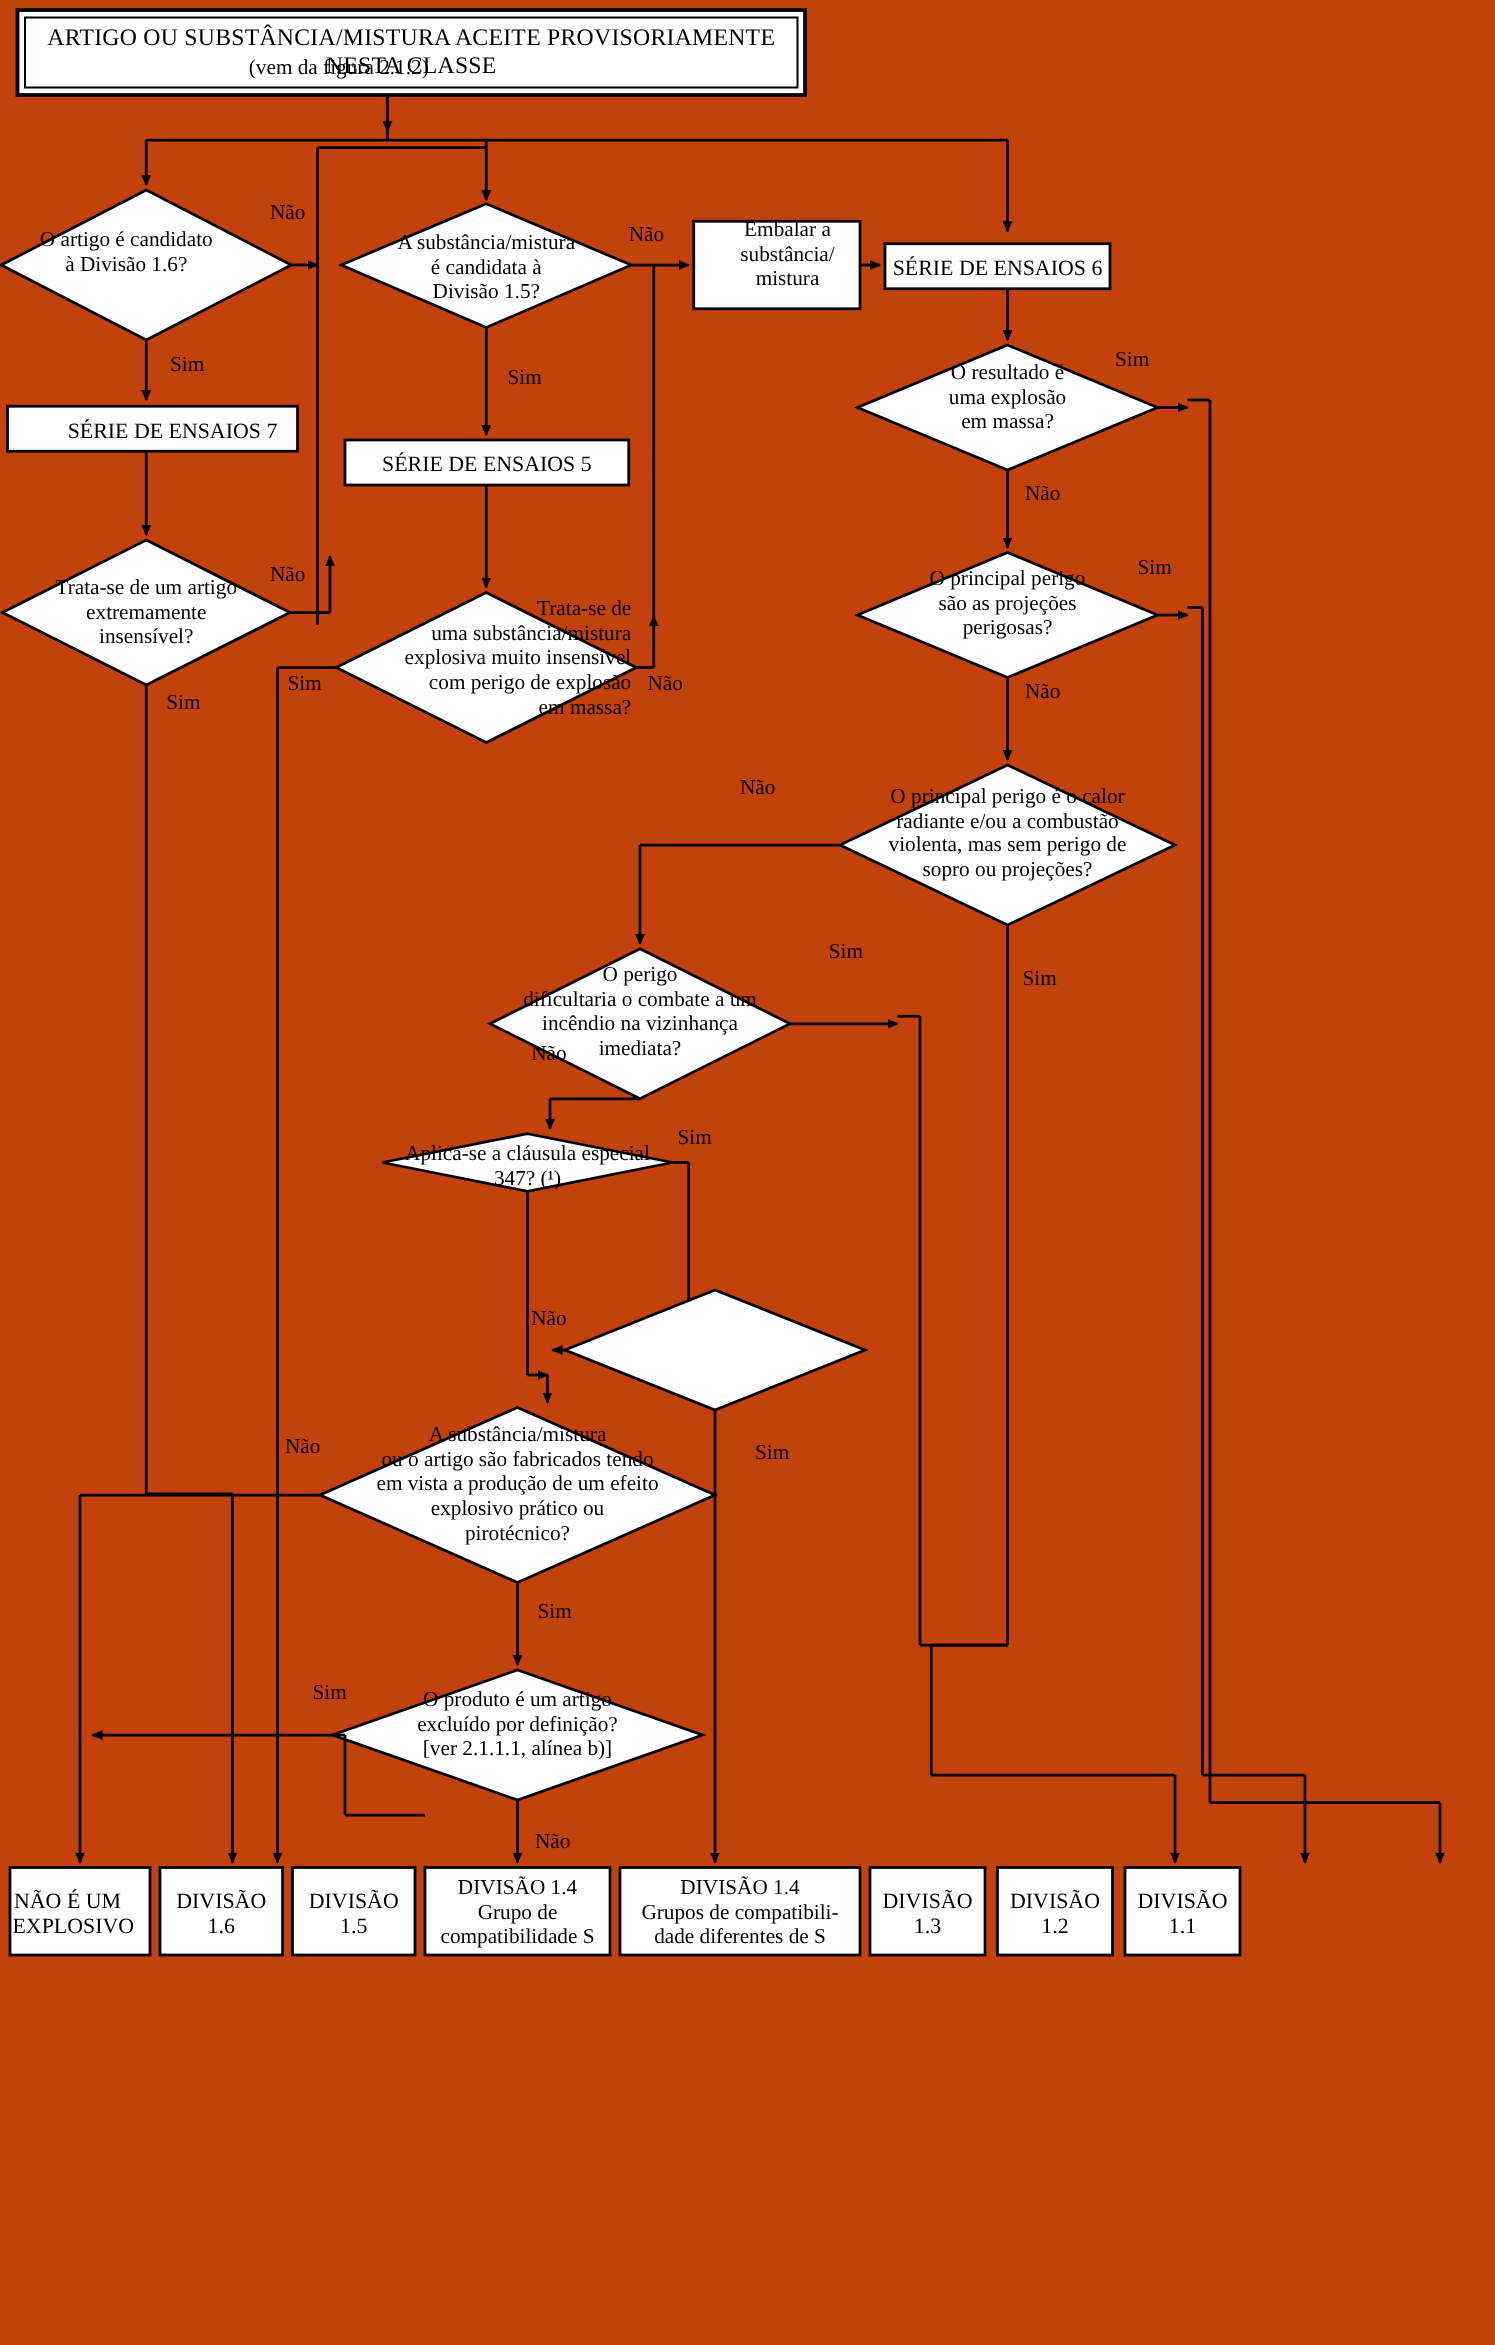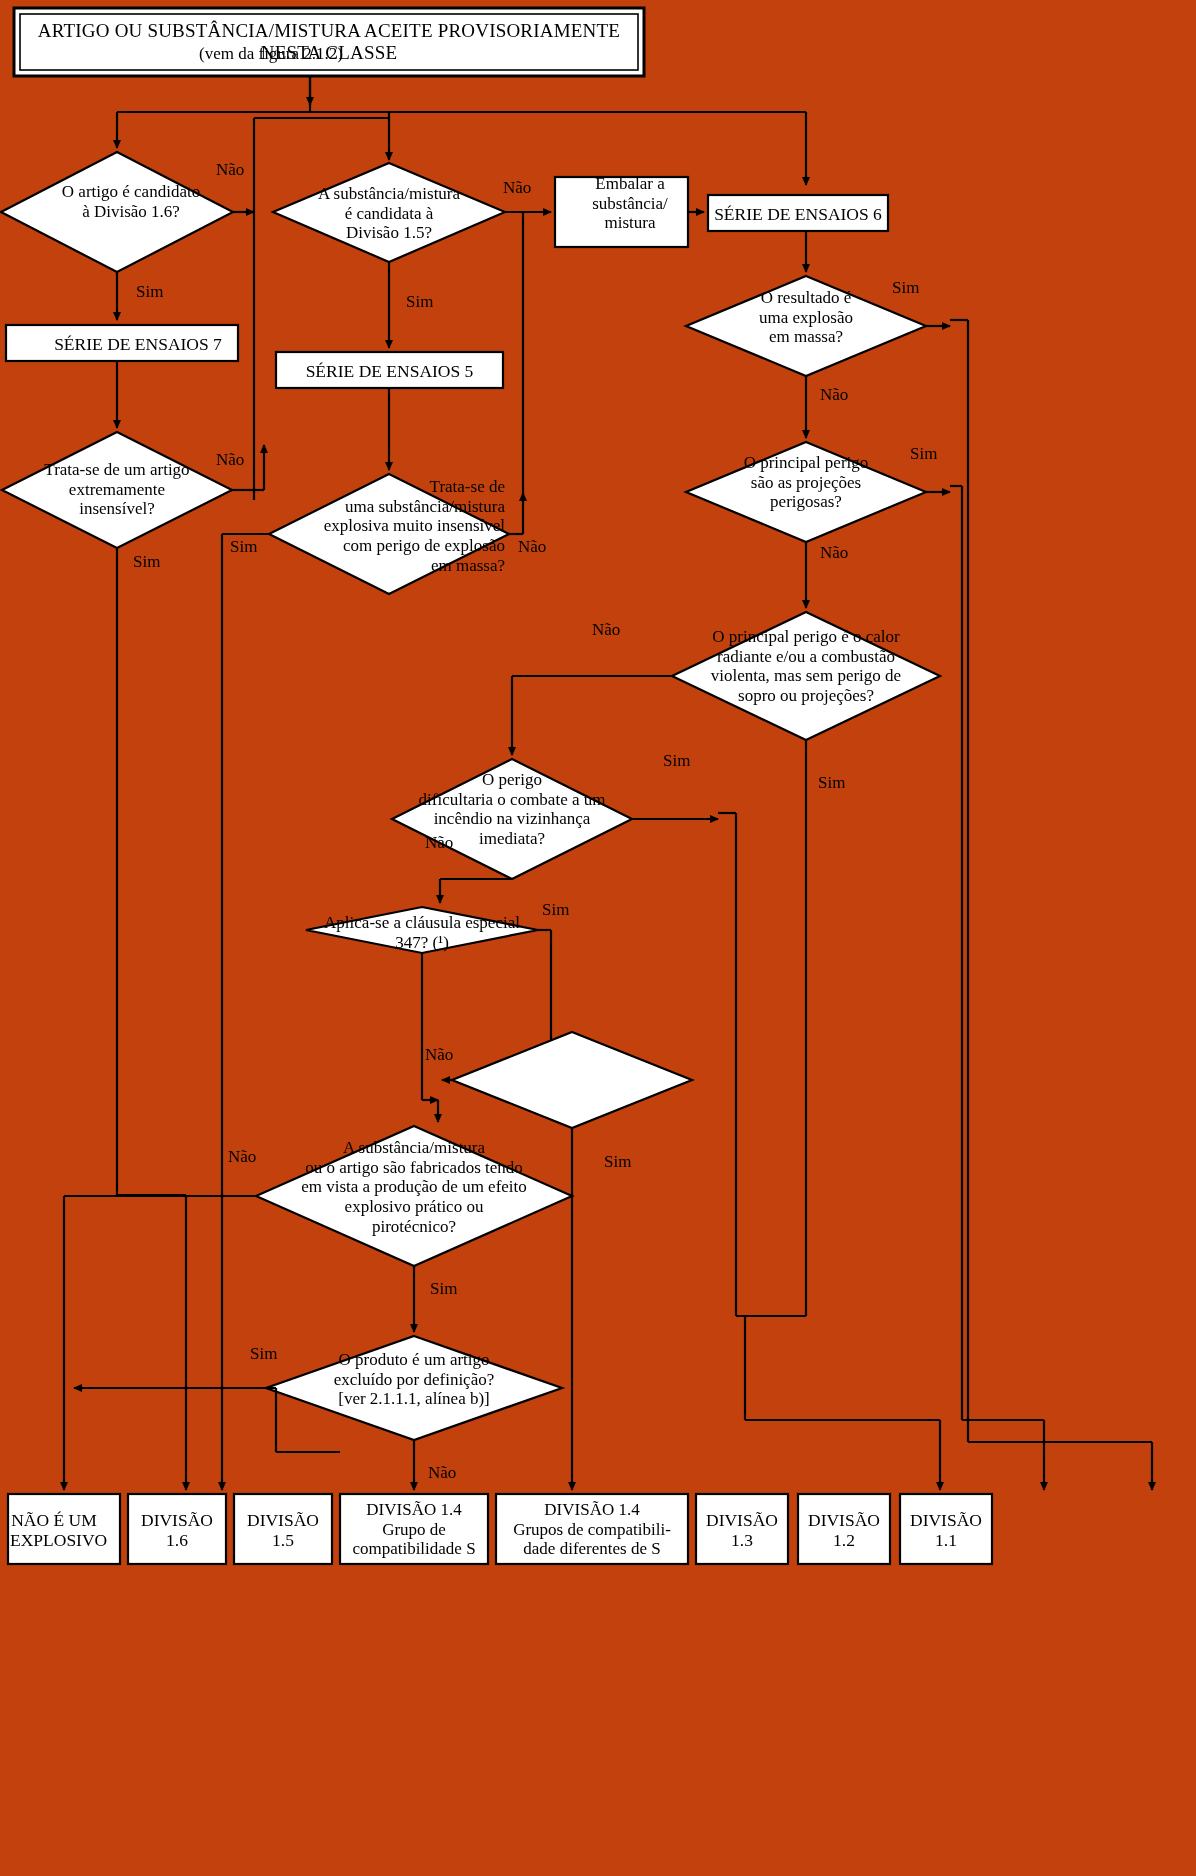--- a/index.html
+++ b/index.html
@@ -197,21 +197,21 @@
       <rect x="900" y="1494" width="92" height="70" fill="#fff"></rect>
 
       <path d="M276,1388 L276,1452"></path>
       <path d="M276,1452 L340,1452"></path>
     </g>
   </svg>
 
   <div class="node-text title-caps" style="left:22px; top:20px; width:614px;">ARTIGO OU SUBSTÂNCIA/MISTURA ACEITE PROVISORIAMENTE NESTA CLASSE</div>
   <div class="node-text t17" style="left:8px; top:44px; width:526px;">(vem da figura 2.1.2)</div>
 
-  <div class="node-text t17" style="left:39px; top:182px; width:184px;">O artigo é candidato
+  <div class="node-text t17" style="left:9px; top:182px; width:184px;">O artigo é candidato
 à Divisão 1.6?</div>
 
   <div class="node-text t17" style="left:297px; top:184px; width:184px;">A substância/mistura
 é candidata à
 Divisão 1.5?</div>
 
   <div class="node-text t17" style="left:25px; top:460px; width:184px;">Trata-se de um artigo
 extremamente
 insensível?</div>
 

